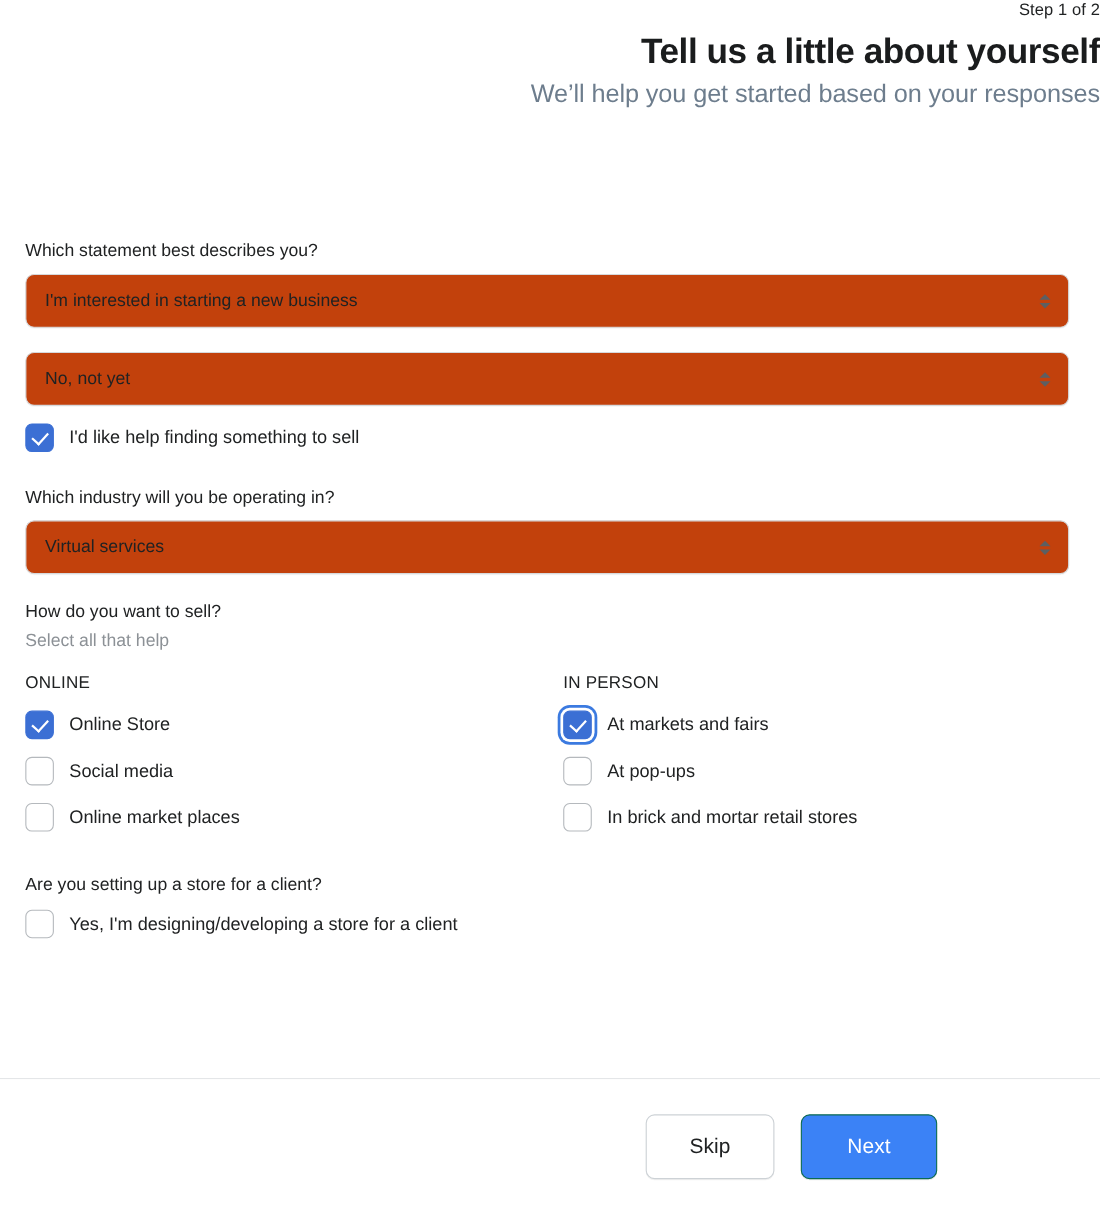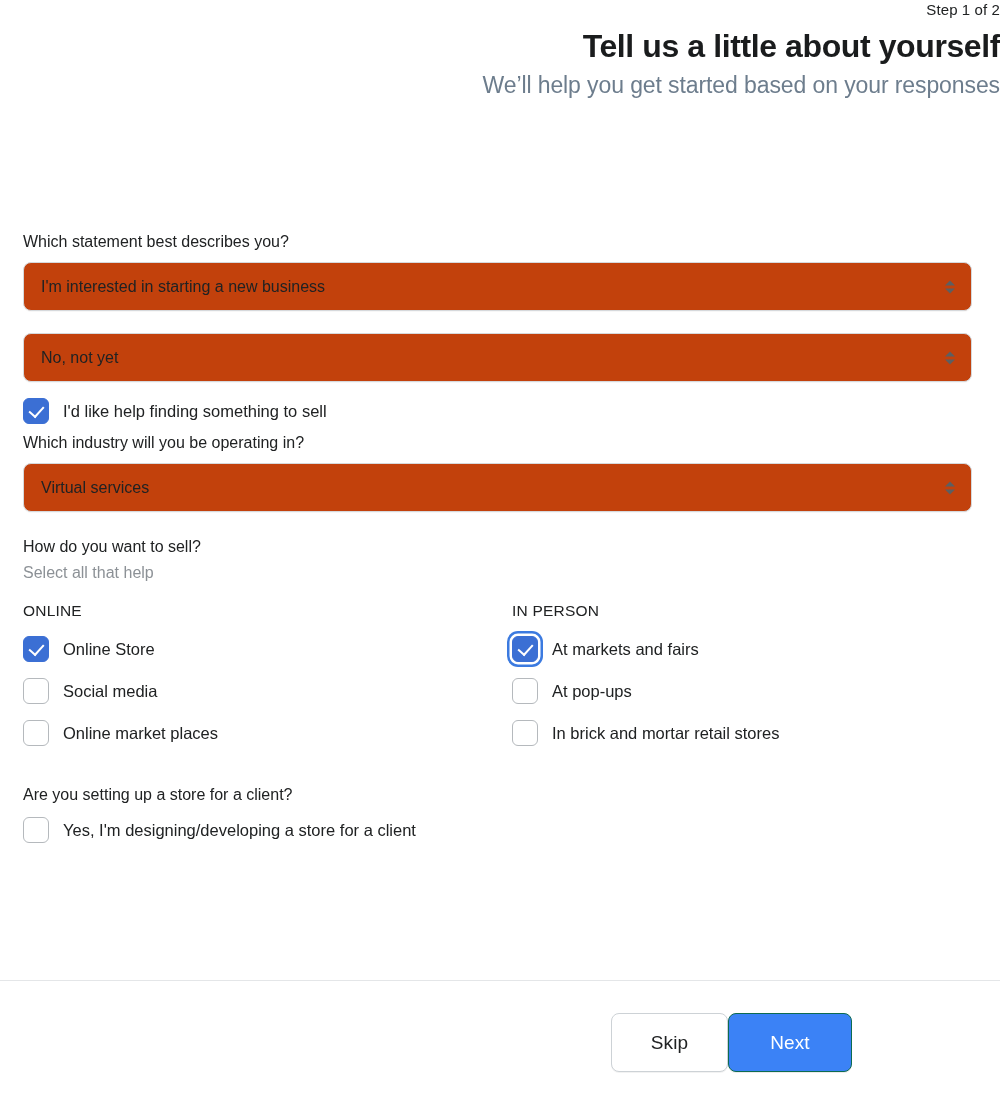--- a/index.html
+++ b/index.html
@@ -43,21 +43,21 @@
     font-weight: 400;
     color: #6d7d8d;
     line-height: 32px;
     letter-spacing: -.1px;
     margin-top: 3px;
   }
 
   
   .form {
     position: absolute;
-    top: 231px;
+    top: 218px;
     left: 23px;
     width: 949px;
   }
 
   .field-label {
     font-size: 16px;
     color: #202223;
     line-height: 22px;
     margin-bottom: 9px;
   }
@@ -179,20 +179,21 @@
   }
   .footer {
     position: absolute;
     left: 0;
     top: 981px;
     width: 880px;
     height: 123px;
     display: flex;
     justify-content: flex-end;
     align-items: center;
+    gap: 24px;
     padding-right: 28px;
   }
   .btn {
     height: 59px;
     border-radius: 8px;
     font-size: 19px;
     display: flex;
     align-items: center;
     justify-content: center;
     cursor: pointer;
@@ -242,21 +243,21 @@
     <div>
       <div class="select-wrap" style="margin-bottom:14px;border-radius:21px;">
         <div class="select-box">
           <span class="select-value">No, not yet</span>
         </div>
         <span class="stepper-icon">
           <span class="tri up"></span>
             <span class="tri down"></span>
         </span>
       </div>
-      <div class="check-row" style="margin-bottom:6px;">
+      <div class="check-row" style="margin-bottom:29px;">
         <span class="cbox checked"></span>
         <span class="check-label">I'd like help finding something to sell</span>
       </div>
     </div>
 
     <div>
       <div class="field-label">Which industry will you be operating in?</div>
       <div class="select-wrap" style="margin-bottom:24px;">
         <div class="select-box">
           <span class="select-value">Virtual services</span>

